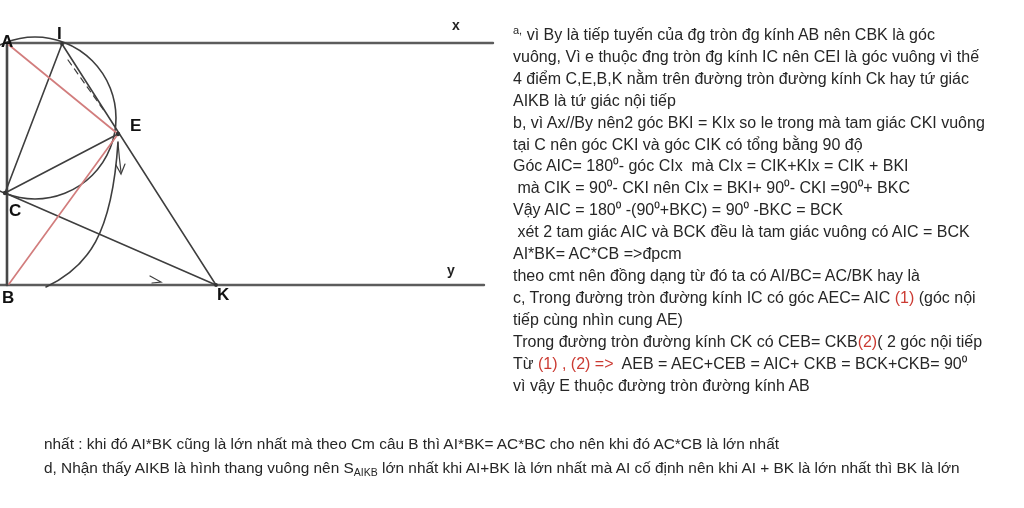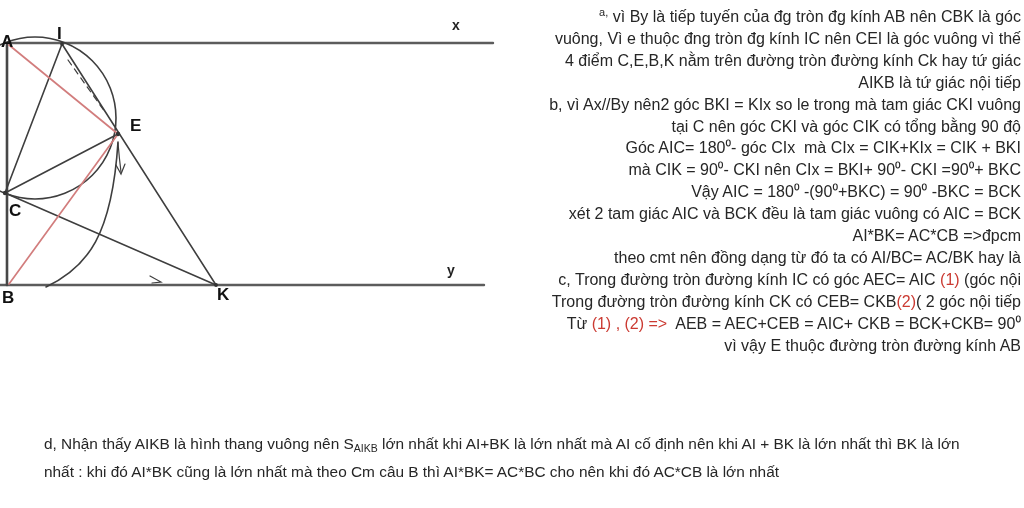--- a/index.html
+++ b/index.html
@@ -8,21 +8,21 @@
   .page{position:absolute;inset:0;background:#fff;}
   #figure{position:absolute;left:0;top:0;}
   #figure path,#figure circle.stroke{fill:none;stroke:#3e3e3e;stroke-width:1.6;stroke-linecap:round;}
   #figure .axis{stroke:#5c5c5c;stroke-width:2.4;}
   #figure .ab{stroke:#474747;stroke-width:2.6;}
   #figure .fig-red{stroke:var(--fig-red,#d27d7d);stroke-width:1.7;}
   #figure .thin{stroke-width:1.2;}
   #figure .dot{fill:#333;stroke:none;}
   #figure text{fill:#111;font-family:"Liberation Sans",sans-serif;font-weight:bold;font-size:17px;}
   #figure text.axlbl{font-size:14px;font-weight:bold;fill:#222;}
-  #solution{position:absolute;left:513px;top:2px;width:508px;text-align:right;}
+  #solution{position:absolute;left:513px;top:20px;width:508px;}
   #solution .txt-line{white-space:pre;font-size:16px;line-height:21.9px;}
   #partd{position:absolute;left:44px;top:432px;width:980px;}
   #partd .txt-line{white-space:pre;font-size:15.4px;line-height:24px;}
   .red{color:var(--accent-red,#cb3a32);}
   .sup{font-size:11px;vertical-align:6px;}
   .sub{font-size:10.5px;vertical-align:-3px;}
 </style>
 </head>
 <body>
 
@@ -75,23 +75,24 @@
       <div class="txt-line"><span>AIKB là tứ giác nội tiếp</span></div>
       <div class="txt-line"><span>b, vì Ax//By nên2 góc BKI = KIx so le trong mà tam giác CKI vuông</span></div>
       <div class="txt-line"><span>tại C nên góc CKI và góc CIK có tổng bằng 90 độ</span></div>
       <div class="txt-line"><span>Góc AIC= 180⁰- góc CIx  mà CIx = CIK+KIx = CIK + BKI</span></div>
       <div class="txt-line"><span> mà CIK = 90⁰- CKI nên CIx = BKI+ 90⁰- CKI =90⁰+ BKC</span></div>
       <div class="txt-line"><span>Vậy AIC = 180⁰ -(90⁰+BKC) = 90⁰ -BKC = BCK</span></div>
       <div class="txt-line"><span> xét 2 tam giác AIC và BCK đều là tam giác vuông có AIC = BCK</span></div>
       <div class="txt-line"><span>AI*BK= AC*CB =&gt;đpcm</span></div>
       <div class="txt-line"><span>theo cmt nên đồng dạng từ đó ta có AI/BC= AC/BK hay là</span></div>
       <div class="txt-line"><span>c, Trong đường tròn đường kính IC có góc AEC= AIC </span><span class="red">(1)</span><span> (góc nội</span></div>
+      <div class="txt-line"><span>tiếp cùng nhìn cung AE)</span></div>
       <div class="txt-line"><span>Trong đường tròn đường kính CK có CEB= CKB</span><span class="red">(2)</span><span>( 2 góc nội tiếp</span></div>
       <div class="txt-line"><span>Từ </span><span class="red">(1) , (2) =&gt; </span><span> AEB = AEC+CEB = AIC+ CKB = BCK+CKB= 90⁰</span></div>
       <div class="txt-line"><span>vì vậy E thuộc đường tròn đường kính AB</span></div>
     </div>
 
   <div id="partd">
+      <div class="txt-line"><span>nhất : khi đó AI*BK cũng là lớn nhất mà theo Cm câu B thì AI*BK= AC*BC cho nên khi đó AC*CB là lớn nhất</span></div>
       <div class="txt-line"><span>d, Nhận thấy AIKB là hình thang vuông nên S</span><span class="sub">AIKB</span><span> lớn nhất khi AI+BK là lớn nhất mà AI cố định nên khi AI + BK là lớn nhất thì BK là lớn</span></div>
-      <div class="txt-line"><span>nhất : khi đó AI*BK cũng là lớn nhất mà theo Cm câu B thì AI*BK= AC*BC cho nên khi đó AC*CB là lớn nhất</span></div>
     </div>
 
 </div>
 
 </body></html>

